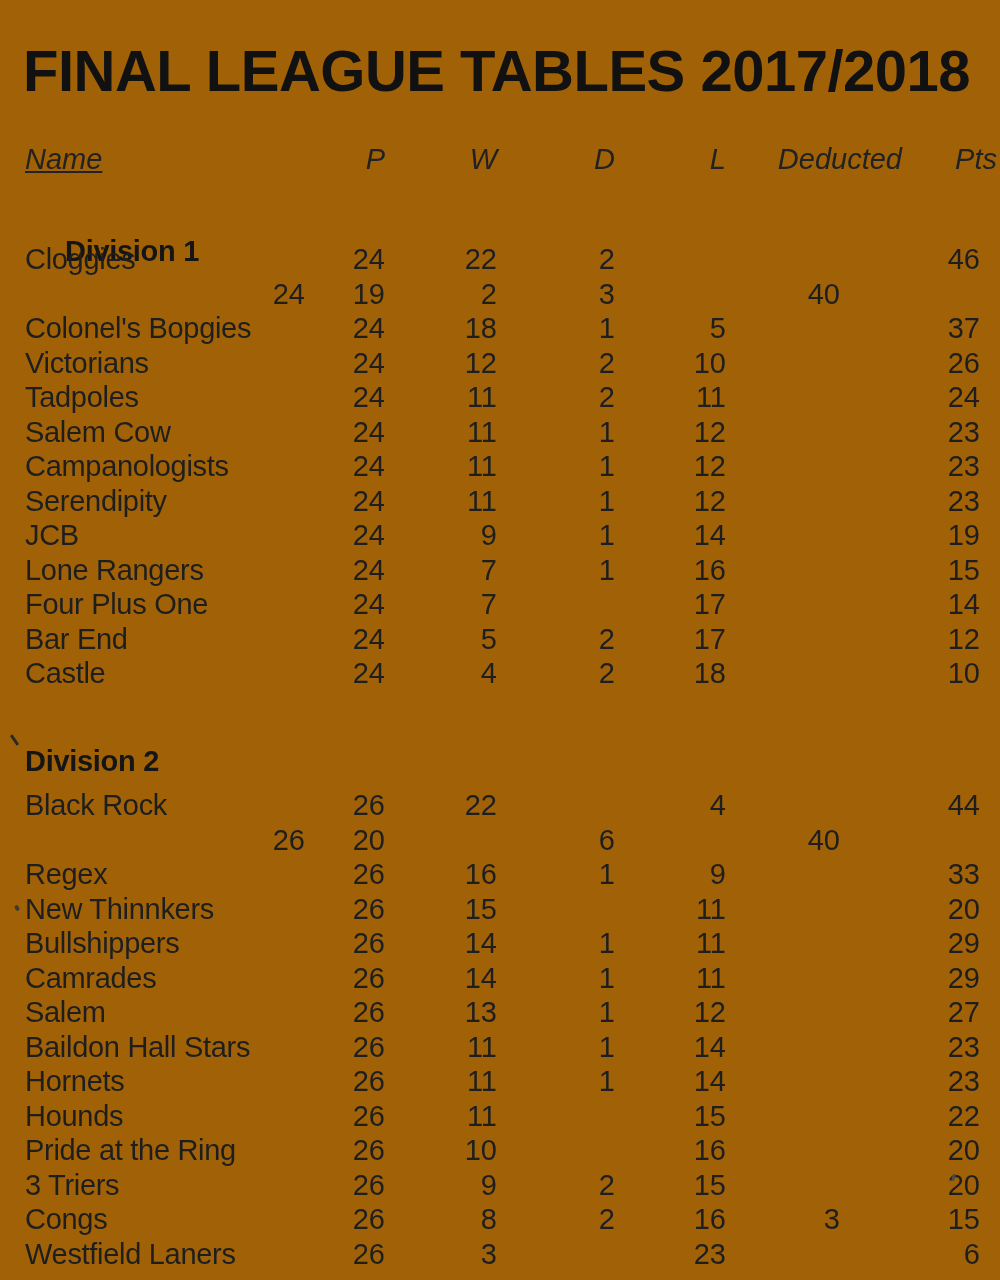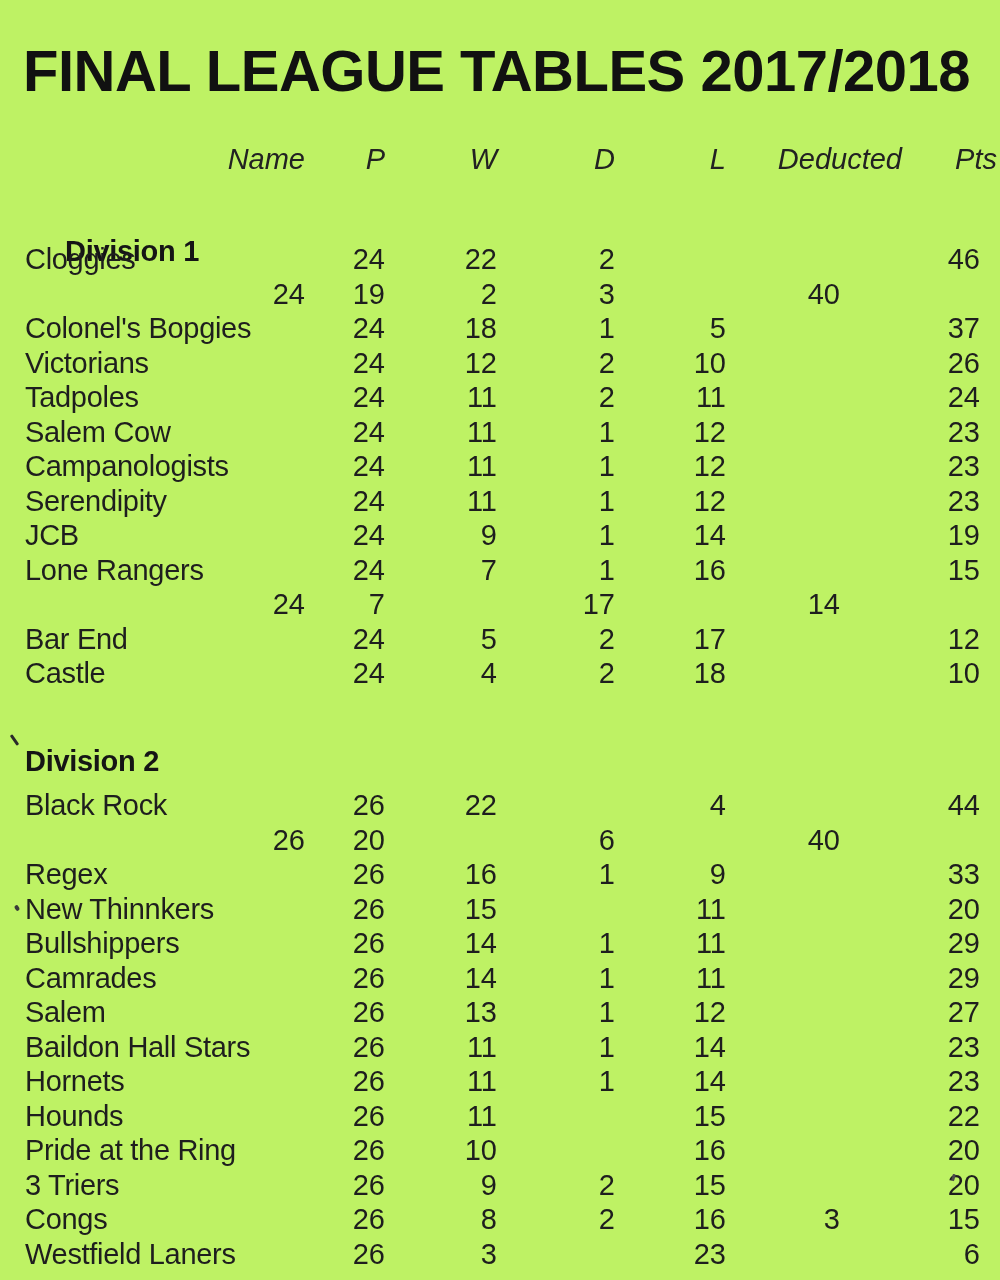--- a/index.html
+++ b/index.html
@@ -1,20 +1,20 @@
 <!DOCTYPE html>
 <html><head>
 <meta charset="utf-8">
 <style>
   html, body { margin: 0; padding: 0; background: #e8e8e8; }
   .page {
     position: relative;
     width: 1000px;
     height: 1280px;
-    background: #bef264;
+    background: #a16207;
     overflow: hidden;
     color: #1b1b1b;
     font-family: "Liberation Sans", sans-serif;
     -webkit-font-smoothing: antialiased;
   }
   .title {
     position: absolute;
     left: 23px;
     top: 1px;
     font-size: 58px;
@@ -40,21 +40,21 @@
     height: 34.5px;
     line-height: 34.5px;
     font-size: 29px;
     font-style: italic;
     display: grid;
     grid-template-columns: 280px 80px 112px 118px 111px 176px 95px;
     width: 972px;
     color: #222;
   }
   .header-row .cell { text-align: right; white-space: nowrap; }
-  .header-row .cell.name { text-align: right; }
+  .header-row .cell.name { text-align: left; text-decoration: underline; }
   .division-heading {
     position: absolute;
     left: 25px;
     font-size: 29px;
     font-weight: bold;
     line-height: 34.5px;
     height: 34.5px;
     letter-spacing: -0.3px;
     color: #151515;
   }
@@ -213,20 +213,21 @@
     <span class="cell name">Lone Rangers</span>
     <span class="cell">24</span>
     <span class="cell">7</span>
     <span class="cell">1</span>
     <span class="cell">16</span>
     <span class="cell"></span>
     <span class="cell">15</span>
   </div>
 
   <div class="table-row grid-row">
+    <span class="cell name">Four Plus One</span>
     <span class="cell">24</span>
     <span class="cell">7</span>
     <span class="cell"></span>
     <span class="cell">17</span>
     <span class="cell"></span>
     <span class="cell">14</span>
   </div>
 
   <div class="table-row grid-row">
     <span class="cell name">Bar End</span>

